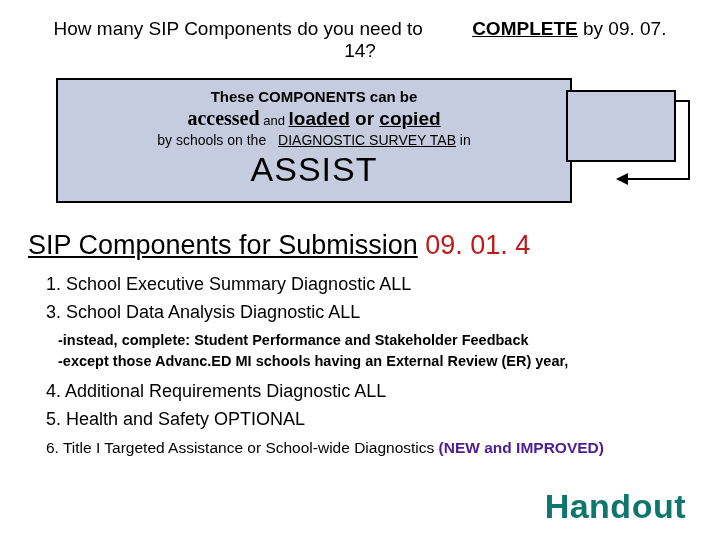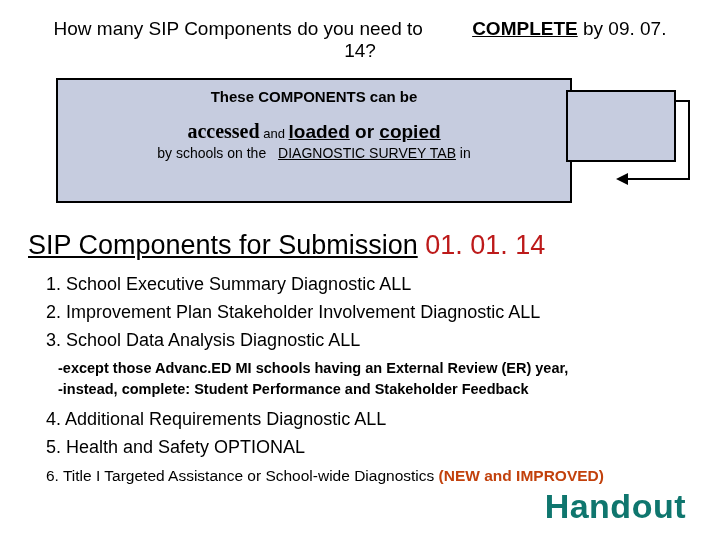--- a/index.html
+++ b/index.html
@@ -9,21 +9,21 @@
   .title { font-size: 19px; text-align: center; margin: 0 16px 16px 16px; }
   .title .plain { font-weight: 400; }
   .title .complete { font-weight: 700; text-decoration: underline; margin-left: 44px; }
 
   .callout-wrap { position: relative; width: 100%; height: 130px; margin-bottom: 22px; }
   .callout {
     position: absolute; left: 28px; top: 0; width: 516px; height: 125px;
     background: #c6ccdf; border: 2px solid #000; padding: 8px 10px; text-align: center;
   }
   .callout .l1 { font-size: 15px; font-weight: 700; }
-  .callout .l2 { margin-top: 15px; }
+  .callout .l2 { margin-top: 2px; }
   .callout .l2 .accessed { font-family: "Times New Roman", serif; font-weight: 700; font-size: 20px; }
   .callout .l2 .and { font-size: 13px; }
   .callout .l2 .loaded { font-weight: 700; font-size: 19px; text-decoration: underline; }
   .callout .l2 .or { font-weight: 700; font-size: 19px; }
   .callout .l2 .copied { font-weight: 700; font-size: 19px; text-decoration: underline; }
   .callout .l3 { font-size: 14px; margin-top: 2px; }
   .callout .l3 .tab { text-decoration: underline; margin-left: 8px; }
   .callout .assist { font-size: 34px; font-family: Arial; margin-top: 2px; letter-spacing: 1px; }
 
   .small-box {
@@ -47,21 +47,21 @@
 
   .section-title { font-size: 27px; margin: 4px 0 10px 0; }
   .section-title .und { text-decoration: underline; }
   .section-title .date { color: #bd1a1a; }
 
   .list { font-size: 18px; line-height: 1.5; padding-left: 18px; }
   .list .item { margin: 1px 0; }
   .list .bold { font-weight: 400; }
   .notes { font-size: 14.5px; font-weight: 700; line-height: 1.45; padding-left: 30px; margin: 4px 0 6px 0; }
   .item6 { font-size: 15.5px; margin: 6px 0 6px 0; padding-left: 18px; }
-  .item6 .new { color: #c2410c; font-weight: 700; }
+  .item6 .new { color: #4c1d95; font-weight: 700; }
   .item7 { font-size: 18px; padding-left: 18px; }
 
   .handout {
     position: absolute; right: 34px; bottom: 14px;
     font-size: 34px; font-weight: 800; color: #0f766e; letter-spacing: 0.5px;
   }
 </style>
 </head>
 <body>
 
@@ -73,40 +73,40 @@
 
   <div class="callout-wrap">
     <div class="callout">
       <div class="l1">These COMPONENTS can be</div>
       <div class="l2">
         <span class="accessed">accessed</span><span class="and"> and </span><span class="loaded">loaded</span><span class="or"> or </span><span class="copied">copied</span>
       </div>
       <div class="l3">
         <span>by schools on the </span><span class="tab">DIAGNOSTIC SURVEY TAB</span><span>  in</span>
       </div>
+      <div class="assist">ASSIST</div>
     </div>
     <div class="small-box"></div>
     <div class="connector1"></div>
     <div class="connector-v"></div>
     <div class="connector2"></div>
     <div class="arrowhead"></div>
   </div>
 
   <div class="section-title">
-    <span class="und">SIP Components for Submission</span><span class="date"> 01. 01. 14</span>
+    <span class="und">SIP Components for Submission</span><span class="date"> 09. 01. 4</span>
   </div>
 
   <div class="list">
     <div class="item"><span>1. School Executive Summary Diagnostic </span><span class="bold">ALL</span></div>
-    <div class="item"><span>2. Improvement Plan Stakeholder Involvement Diagnostic  </span><span class="bold">ALL</span></div>
     <div class="item"><span>3. School Data Analysis Diagnostic </span><span class="bold">ALL</span></div>
   </div>
   <div class="notes">
+    <div>-instead, complete: Student Performance and Stakeholder Feedback</div>
     <div>-except those Advanc.ED MI schools having an External Review (ER) year,</div>
-    <div>-instead, complete: Student Performance and Stakeholder Feedback</div>
   </div>
   <div class="list">
     <div class="item"><span>4. Additional Requirements Diagnostic </span><span class="bold">ALL</span></div>
     <div class="item"><span>5. Health and Safety </span><span class="bold">OPTIONAL</span></div>
   </div>
   <div class="item6"><span>6. Title I Targeted Assistance or School-wide Diagnostics </span><span class="new">(NEW and IMPROVED)</span></div>
 
   <div class="handout">Handout</div>
 </div>
 

